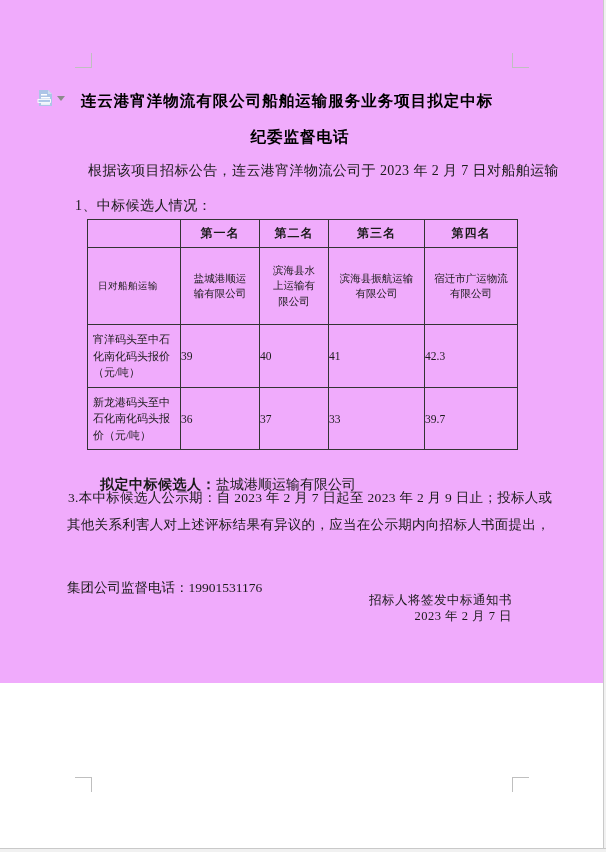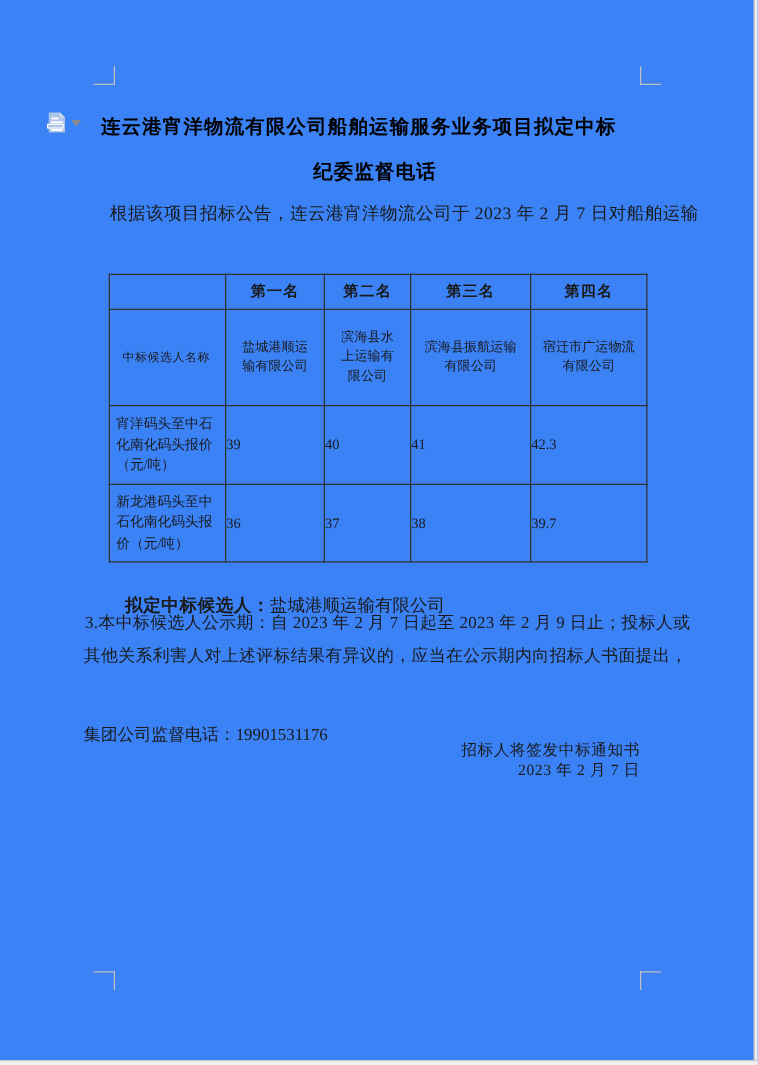--- a/index.html
+++ b/index.html
@@ -2,21 +2,21 @@
 <html><head>
 <meta charset="utf-8">
 <style>
   html,body{margin:0;padding:0;}
   body{
     width:606px;height:852px;overflow:hidden;
     background:#ffffff;
     font-family:"Liberation Serif","DejaVu Serif",serif;
     color:#1a1a1a;
   }
-  #page{position:relative;width:606px;height:852px;background:#3b82f6;}
+  #page{position:relative;width:606px;height:683px;background:#f0abfc;}
   .abs{position:absolute;white-space:nowrap;}
 
   
   .edge-right{position:absolute;left:603px;top:0;width:3px;height:852px;background:#f1f1f1;border-left:1px solid #c9c9c9;box-sizing:border-box;}
   .edge-bottom{position:absolute;left:0;top:848px;width:606px;height:4px;background:#f1f1f1;border-top:1px solid #c9c9c9;box-sizing:border-box;}
 
   
   .crop{position:absolute;width:17px;height:15px;box-sizing:border-box;}
   .crop-tl{left:75px;top:53px;border-right:1px solid #bfbfbf;border-bottom:1px solid #bfbfbf;}
   .crop-tr{left:512px;top:53px;border-left:1px solid #bfbfbf;border-bottom:1px solid #bfbfbf;}
@@ -88,56 +88,57 @@
         <rect x="5" y="14.2" width="9" height="1.5" fill="#ffffff"></rect>
       </svg>
     </span>
     <span class="paste-arrow"></span>
   </div>
 
   <div class="abs title title1">连云港宵洋物流有限公司船舶运输服务业务项目拟定中标</div>
   <div class="abs title title2">纪委监督电话</div>
 
   <div class="abs body-line p1">根据该项目招标公告，连云港宵洋物流公司于 2023 年 2 月 7 日对船舶运输</div>
+  <div class="abs body-line p3">1、中标候选人情况：</div>
 
   <table>
     <colgroup>
       <col style="width:93px">
         <col style="width:79px">
         <col style="width:69px">
         <col style="width:96px">
         <col style="width:93px">
     </colgroup>
     <tbody>
         <tr class="hdr">
       <th class="rank"></th>
       <th class="rank">第一名</th>
       <th class="rank">第二名</th>
       <th class="rank">第三名</th>
       <th class="rank">第四名</th>
     </tr>
     <tr class="r-names">
-      <td class="row-label">中标候选人名称</td>
+      <td class="row-label">日对船舶运输</td>
       <td class="company">盐城港顺运输有限公司</td>
       <td class="company">滨海县水上运输有限公司</td>
       <td class="company">滨海县振航运输有限公司</td>
       <td class="company">宿迁市广运物流有限公司</td>
     </tr>
     <tr class="r-price1">
       <td class="row-label2">宵洋码头至中石化南化码头报价（元/吨）</td>
       <td class="num">39</td>
       <td class="num">40</td>
       <td class="num">41</td>
       <td class="num">42.3</td>
     </tr>
     <tr class="r-price2">
       <td class="row-label2">新龙港码头至中石化南化码头报价（元/吨）</td>
       <td class="num">36</td>
       <td class="num">37</td>
-      <td class="num">38</td>
+      <td class="num">33</td>
       <td class="num">39.7</td>
     </tr>
   </tbody>
     </table>
 
   <div class="abs designated">
     <b>拟定中标候选人：</b><span>盐城港顺运输有限公司</span>
   </div>
 
   <div class="abs notice n1">3.本中标候选人公示期：自 2023 年 2 月 7 日起至 2023 年 2 月 9 日止；投标人或</div>

